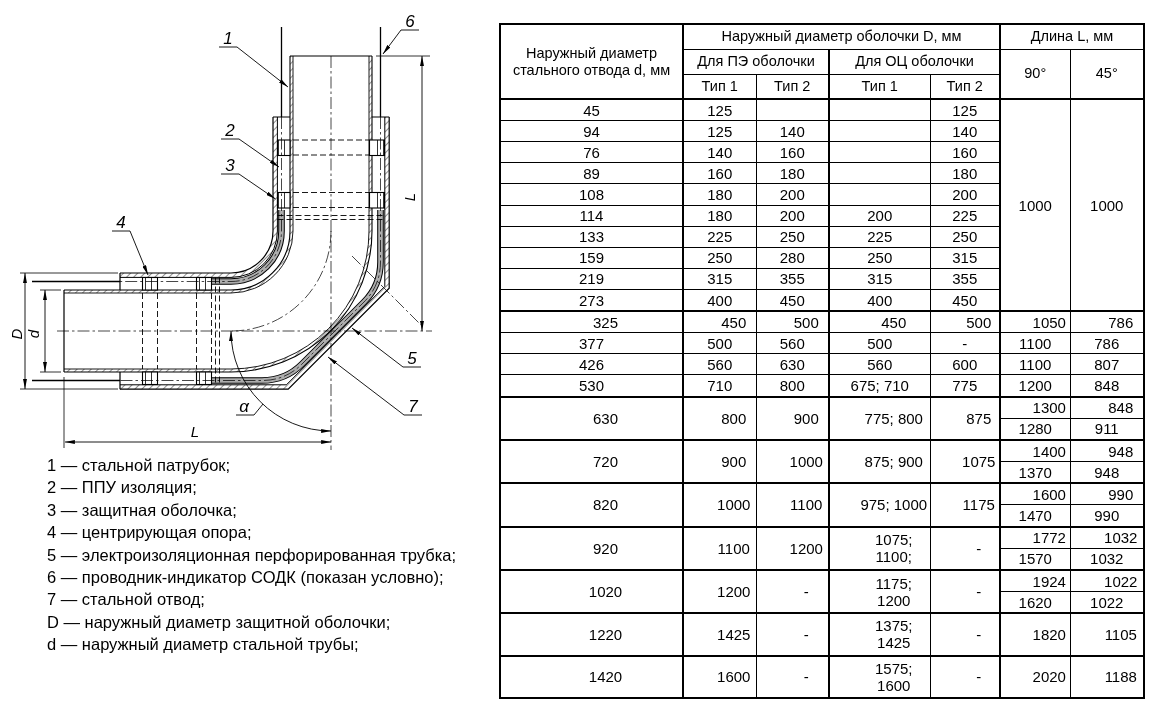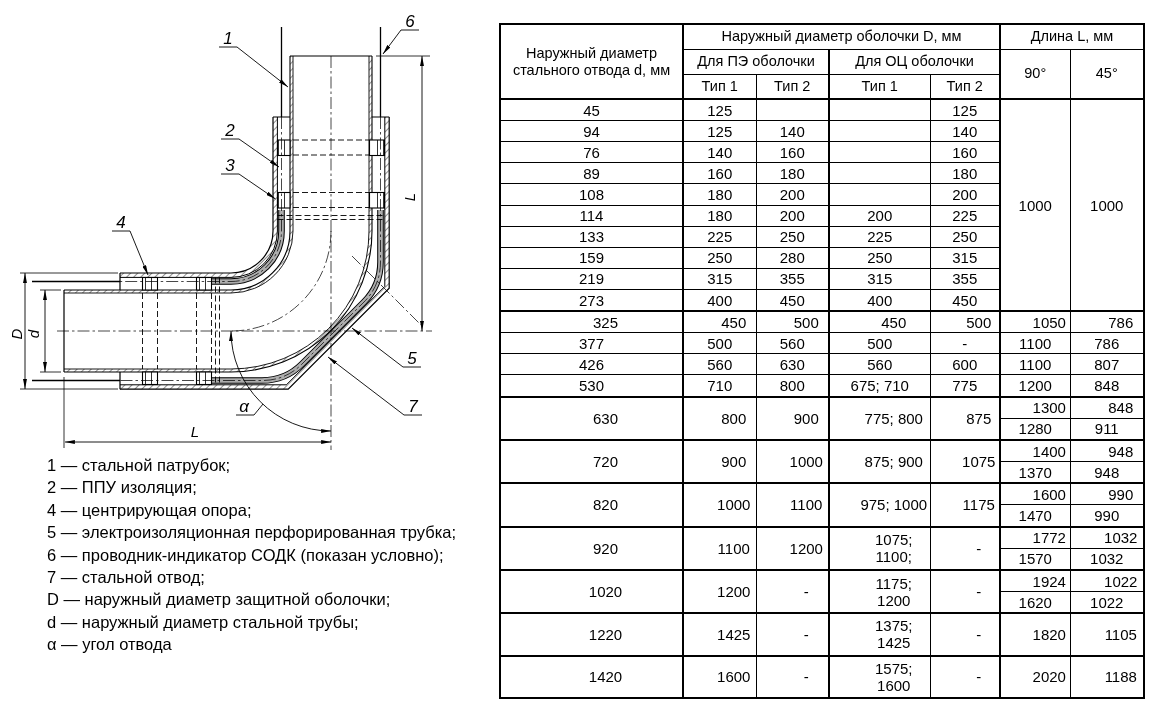--- a/index.html
+++ b/index.html
@@ -142,27 +142,27 @@
   <text class="callout" x="230" y="171" text-anchor="middle">3</text>
   <text class="callout" x="121" y="228" text-anchor="middle">4</text>
   <text class="callout" x="412" y="364" text-anchor="middle">5</text>
   <text class="callout" x="410" y="27" text-anchor="middle">6</text>
   <text class="callout" x="413" y="412" text-anchor="middle">7</text>
 </svg>
 
 <div id="legend">
     <div class="legend-line">1 — стальной патрубок;</div>
     <div class="legend-line">2 — ППУ изоляция;</div>
+    <div class="legend-line">3 — защитная оболочка;</div>
     <div class="legend-line">4 — центрирующая опора;</div>
     <div class="legend-line">5 — электроизоляционная перфорированная трубка;</div>
     <div class="legend-line">6 — проводник-индикатор СОДК (показан условно);</div>
     <div class="legend-line">7 — стальной отвод;</div>
     <div class="legend-line">D — наружный диаметр защитной оболочки;</div>
     <div class="legend-line">d — наружный диаметр стальной трубы;</div>
-    <div class="legend-line">α — угол отвода</div>
   </div>
 
 <div id="tablewrap">
   <table class="spec">
     <colgroup>
       <col style="width:183px">
         <col style="width:73px">
         <col style="width:73px">
       <col style="width:101px">
         <col style="width:70px">

